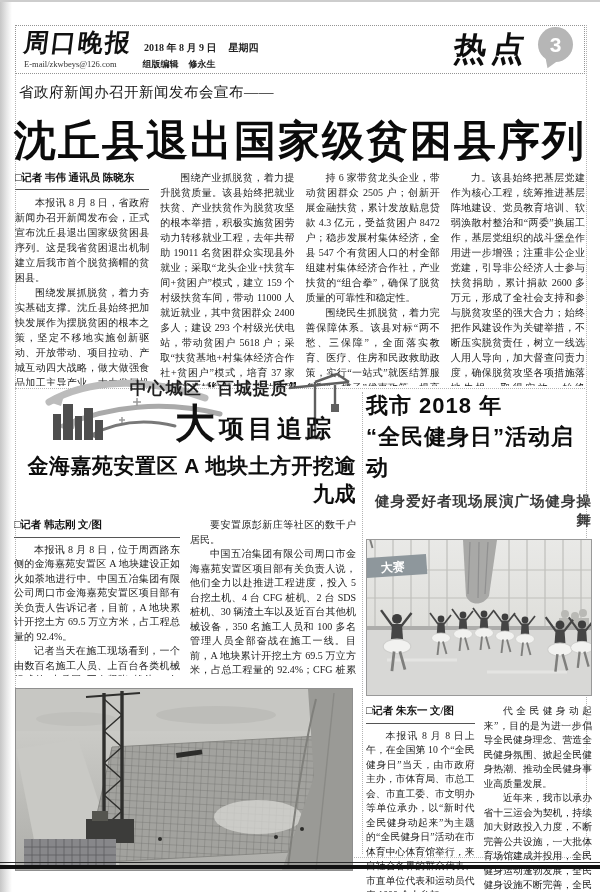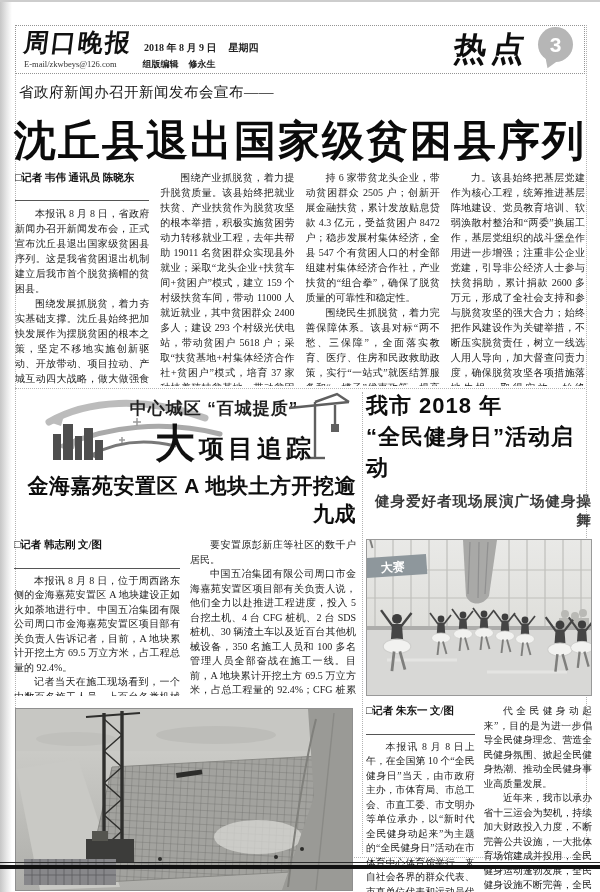--- a/index.html
+++ b/index.html
@@ -27,31 +27,31 @@
         font:bold 21px "Liberation Sans",sans-serif;display:flex;align-items:center;justify-content:center;}
   .badge-tail{position:absolute;left:5px;top:29px;width:0;height:0;border-left:6px solid transparent;
         border-right:11px solid transparent;border-top:13px solid #b6b6b6;transform:rotate(14deg);}
   
   .kicker{position:absolute;left:19px;top:83px;font-size:14.5px;color:#161616;letter-spacing:0.5px;}
   .lead-headline{position:absolute;left:0;top:101px;width:600px;text-align:center;
         font-size:42px;font-weight:900;letter-spacing:2px;color:#0b0b0b;margin-top:12px;}
   .top-article{position:absolute;left:15px;top:170px;width:570px;height:216px;display:flex;gap:11px;}
   .col{flex:1;overflow:hidden;font-size:10px;line-height:15px;text-align:justify;color:#1c1c1c;}
   .col p{margin:0;text-indent:2em;}
-  .byline{font-weight:bold;font-size:10.5px;padding-bottom:15px;border-bottom:1px solid #555;
+  .byline{font-weight:bold;font-size:10.5px;padding-bottom:4px;border-bottom:1px solid #555;
         margin-bottom:5px;text-indent:0;color:#111;}
   .hline{position:absolute;left:15px;top:388px;width:570px;border-top:1px dotted #b3b3b3;}
   .vline{position:absolute;left:362px;top:392px;height:462px;border-left:1px dotted #b3b3b3;}
   
-  .project-block{position:absolute;left:8px;top:392px;width:352px;}
+  .project-block{position:absolute;left:8px;top:372px;width:352px;}
   .banner{position:relative;width:338px;height:72px;margin:0 auto;}
   .banner svg{position:absolute;left:0;top:0;}
   .banner-t1{position:absolute;top:5px;left:70px;right:10px;text-align:center;
         font:bold 17px "Liberation Sans",sans-serif;color:#1f1f1f;letter-spacing:1px;}
-  .banner-t2{position:absolute;top:24px;left:120px;width:200px;text-align:center;
+  .banner-t2{position:absolute;top:24px;left:120px;width:200px;text-align:right;
         font:bold 25px "Liberation Sans",sans-serif;color:#101010;letter-spacing:4px;}
   .banner-t2::first-letter{font-size:40px;}
   .project-headline{margin:8px 4px 0 4px;text-align:right;font:bold 21px "Liberation Sans",sans-serif;
         color:#0d0d0d;letter-spacing:0.5px;}
   .project-cols{display:flex;gap:10px;height:158px;margin:10px 4px 12px 6px;}
   .pcol{flex:1;overflow:hidden;font-size:10px;line-height:14.5px;text-align:justify;}
   .pcol p{margin:0;text-indent:2em;}
   .photo-construction{width:336px;height:181px;margin:8px auto 0;border:1px solid #8f8f8f;
         background:#c2c2be;overflow:hidden;}
   

